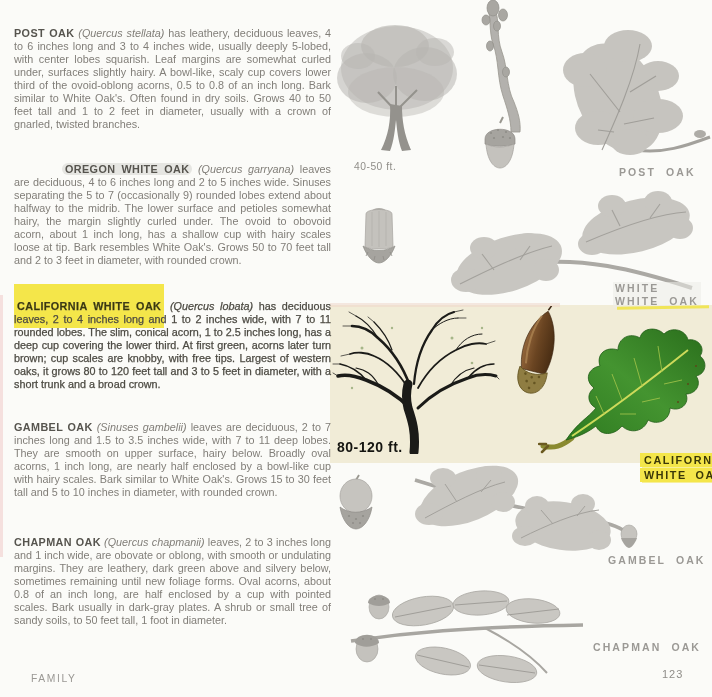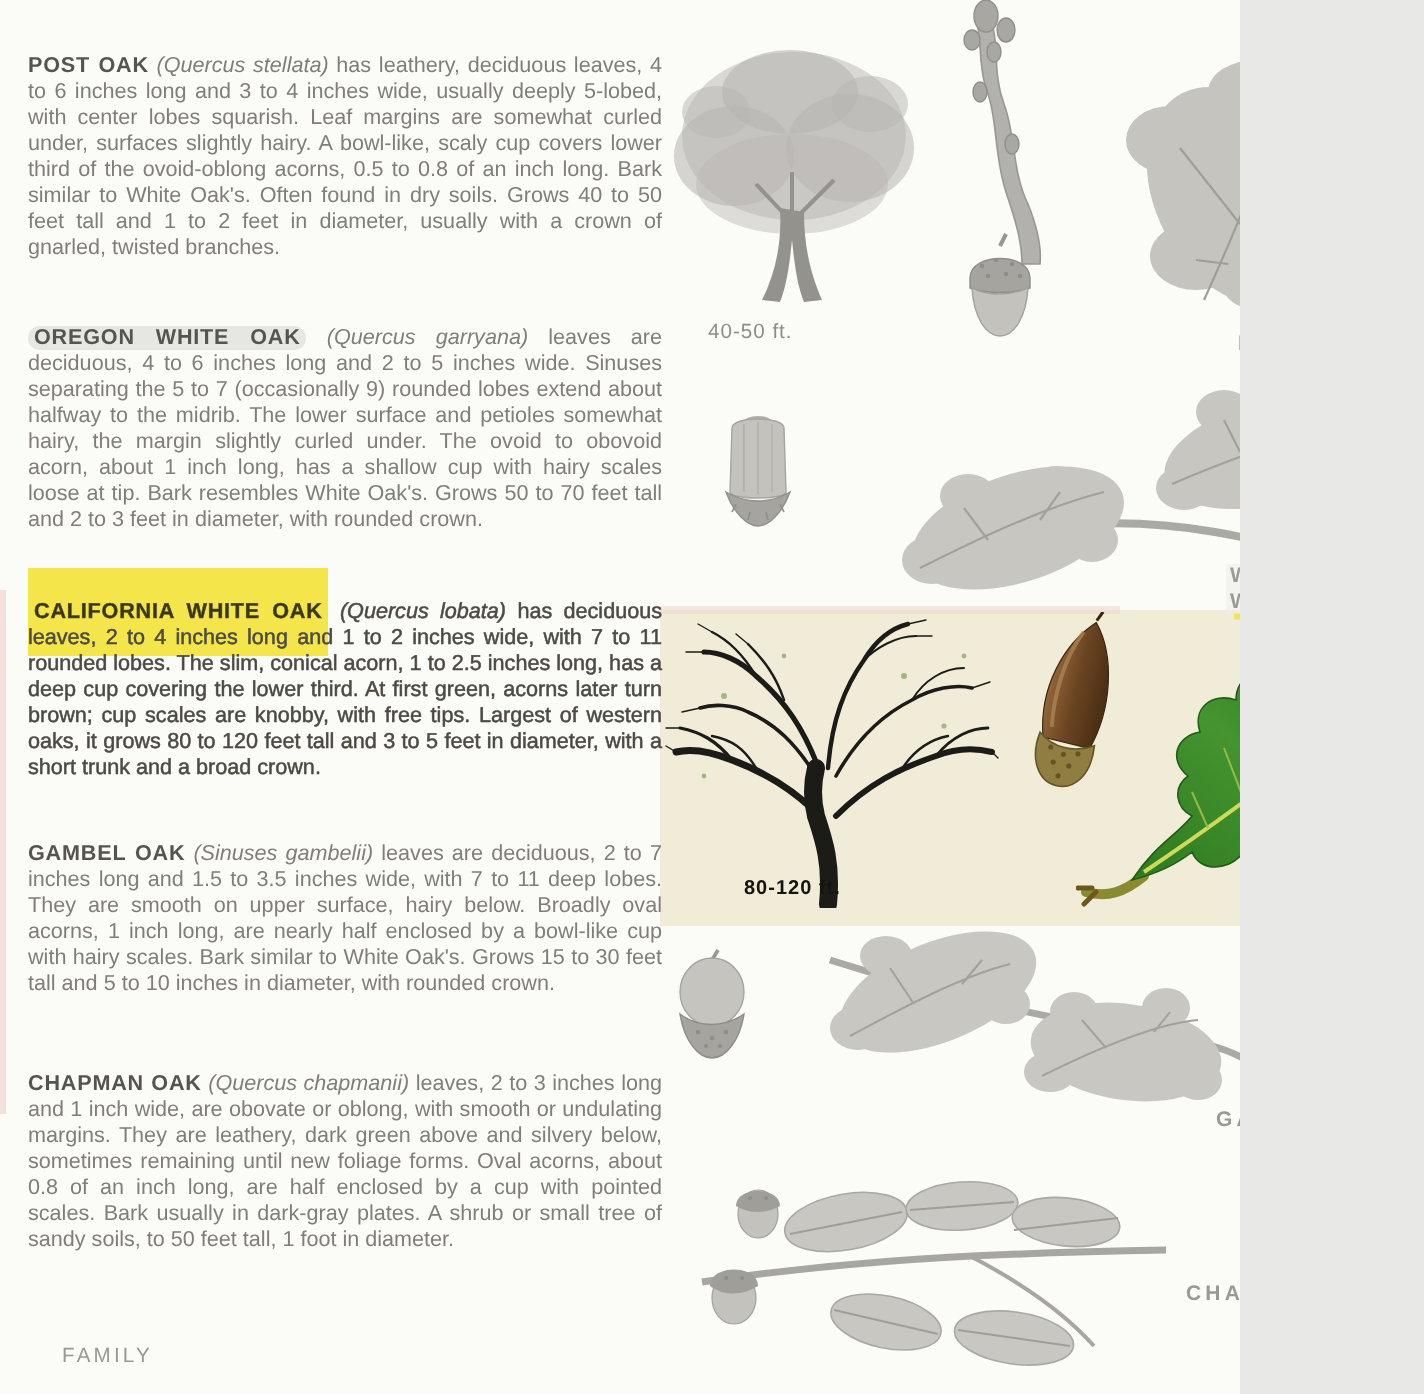--- a/index.html
+++ b/index.html
@@ -1,41 +1,41 @@
 <!DOCTYPE html>
 <html><head>
 <meta charset="utf-8">
 <style>
   html,body{margin:0;padding:0;background:#e8e8e6;}
-  .page{position:relative;width:620px;height:697px;background:#fbfbf8;overflow:hidden;
+  .page{position:relative;width:712px;height:697px;background:#fbfbf8;overflow:hidden;
         font-family:"Liberation Sans",sans-serif;}
   
   .section{position:absolute;left:14px;width:317px;text-align:justify;
            font-size:10.8px;line-height:13px;color:#817e78;margin:0;}
   .section p{margin:0;}
   .head{font-weight:bold;color:#56544e;letter-spacing:.4px;}
   .latin{font-style:italic;}
-  .smudge{background:rgba(193,191,187,.35);border-radius:7px;padding:0 3px;}
+  .smudge{background:rgba(193,191,187,.35);border-radius:7px;padding:0 3px;margin-left:48px;}
   .hl-yellow{background:#f4e64a;padding:16px 3px;color:#3a3808;}
   .sec-california{color:#4c4a42;-webkit-text-stroke:.25px #4c4a42;}
   .sec-california .head{color:#3a3808;}
   
   .cream-band{position:absolute;left:330px;top:305px;width:382px;height:158px;background:#f1ecd7;}
   .band-pink-edge{position:absolute;left:330px;top:303px;width:230px;height:4px;background:#efd7ca;opacity:.55;}
   .pink-edge{position:absolute;left:0;top:295px;width:3px;height:262px;background:#efc6c4;opacity:.5;}
   
   .fig-label{position:absolute;font-size:10.5px;font-weight:bold;color:#9b9995;
              letter-spacing:2.1px;word-spacing:5px;white-space:nowrap;}
   .fig-label .line{display:block;line-height:13px;background:rgba(236,236,232,.55);padding:0 2px;}
   .cal-label{position:absolute;font-size:10.8px;font-weight:bold;color:#3a3808;
              letter-spacing:1.6px;word-spacing:4px;white-space:nowrap;margin-left:29px;}
   .cal-label .line{display:inline-block;background:#f4e64a;padding:1px 4px;line-height:12px;margin-bottom:1px;
                    box-shadow:2px 1px 0 rgba(244,230,74,.55);}
   .ht-caption{position:absolute;font-size:10.3px;color:#8f8d88;letter-spacing:.5px;white-space:nowrap;}
-  .ht-caption.dark{color:#141410;font-weight:bold;font-size:10px;margin-left:35px;}
+  .ht-caption.dark{color:#141410;font-weight:bold;font-size:14px;}
   .yellow-underline{position:absolute;left:617px;top:306px;width:92px;height:3px;
                     background:#f0e44a;transform:rotate(-1deg);opacity:.9;}
   .footer-family{position:absolute;left:4px;top:673px;font-size:10.3px;color:#9a9894;letter-spacing:1.6px;padding-left:27px;}
   .page-number{position:absolute;left:662px;top:668px;font-size:11px;color:#8f8d88;letter-spacing:1px;}
   .fig{position:absolute;}
 </style>
 </head>
 <body>
 
 <div class="page">

